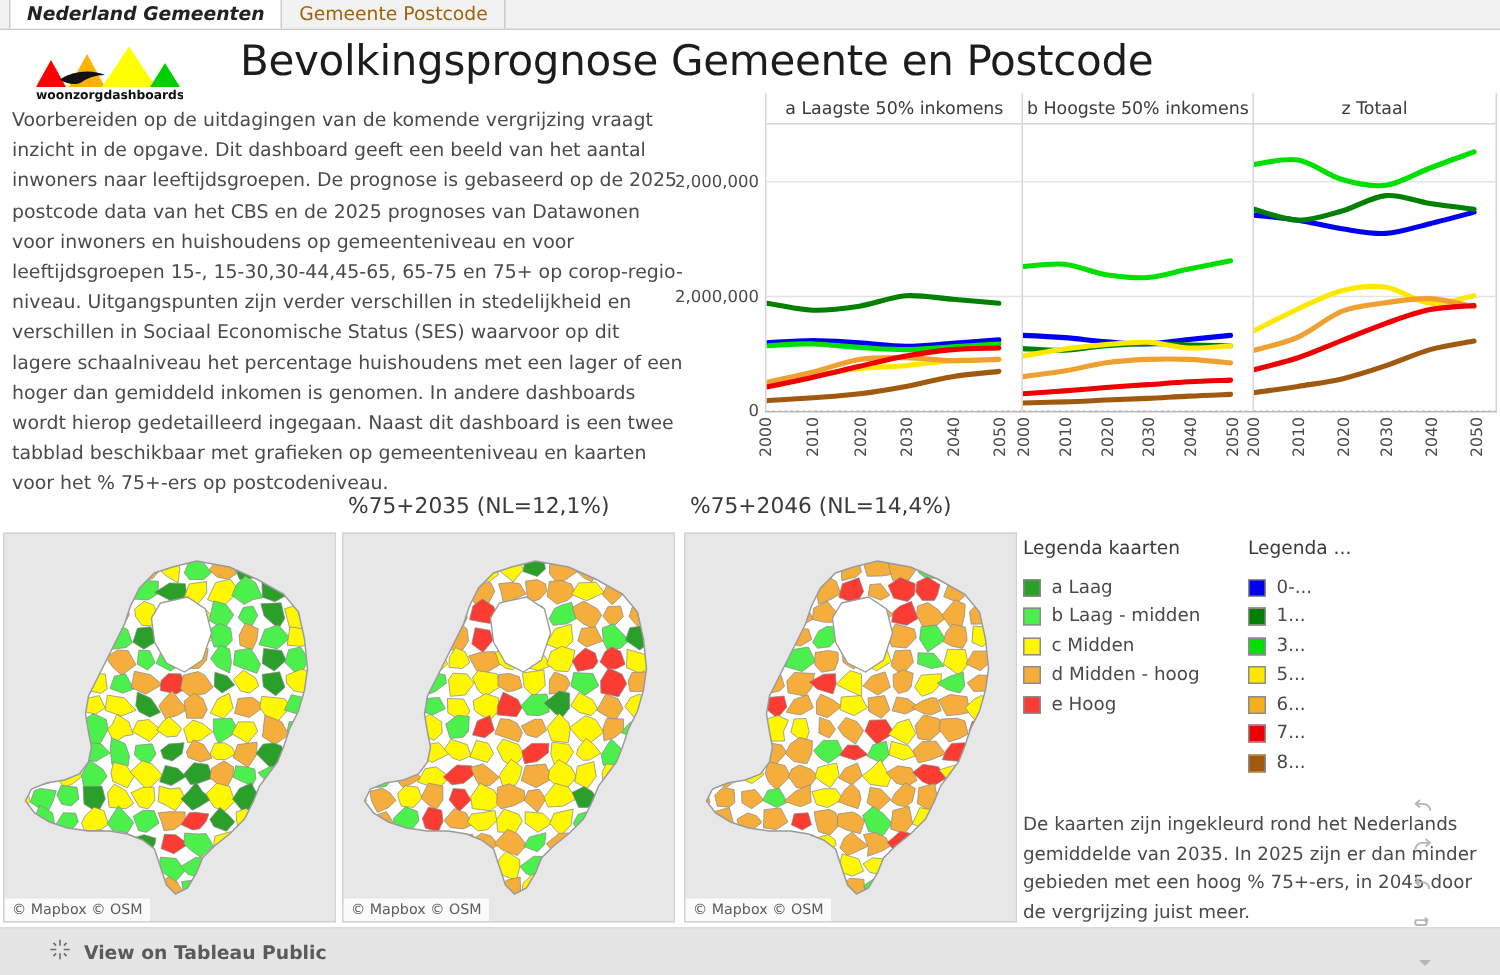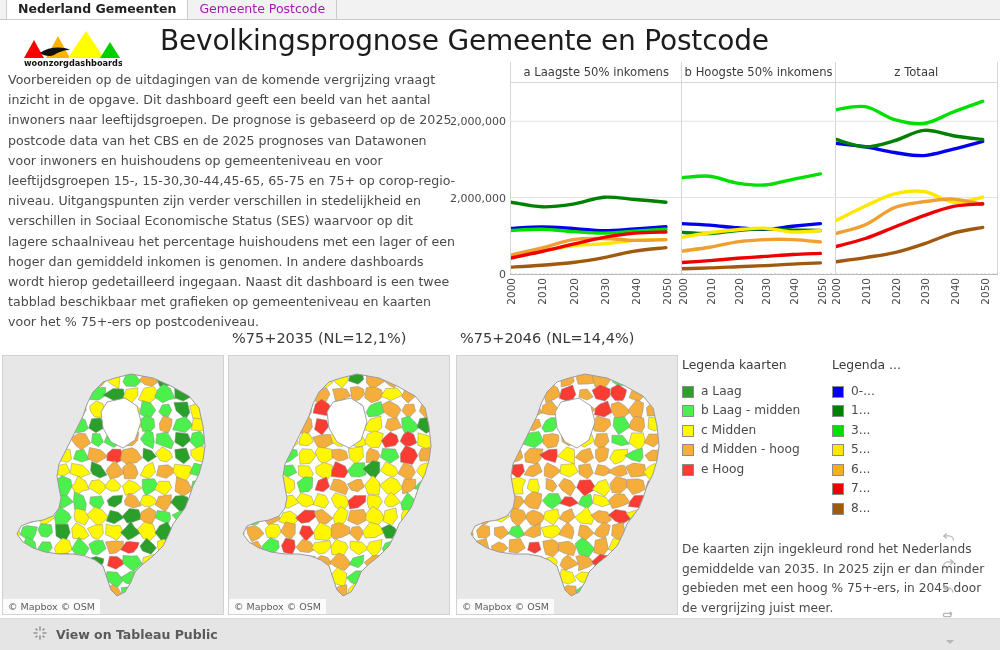--- a/index.html
+++ b/index.html
@@ -13,25 +13,25 @@
   #app { position: relative; width: 1000px; height: 650px; background:#fff; }
 
   
   .tabbar {
     position:absolute; left:0; top:0; width:1000px; height:20px;
     background:#f2f2f2; border-bottom:1px solid #cbcbcb;
     display:flex; align-items:flex-end;
   }
   .tab {
     height:20px; line-height:19px; padding:0 11px;
-    font-size:12.5px; color:#a21caf; background:#f2f2f2;
+    font-size:12.5px; color:#a16207; background:#f2f2f2;
     border-right:1px solid #cbcbcb; white-space:nowrap; cursor:pointer;
   }
   .tab:first-child { border-left:1px solid #cbcbcb; margin-left:6px; }
-  .tab.active { background:#ffffff; color:#222; font-weight:bold; }
+  .tab.active { background:#ffffff; color:#222; font-weight:bold;font-style:italic; }
 
   
   .logo { position:absolute; left:10px; top:26px; width:112px; height:42px; }
   .logo svg { display:block; }
   .dash-title {
     position:absolute; left:160px; top:24px;
     font-size:28px; color:#1c1c1c; font-weight:normal; letter-spacing:-0.2px;
     white-space:nowrap;
   }
 

